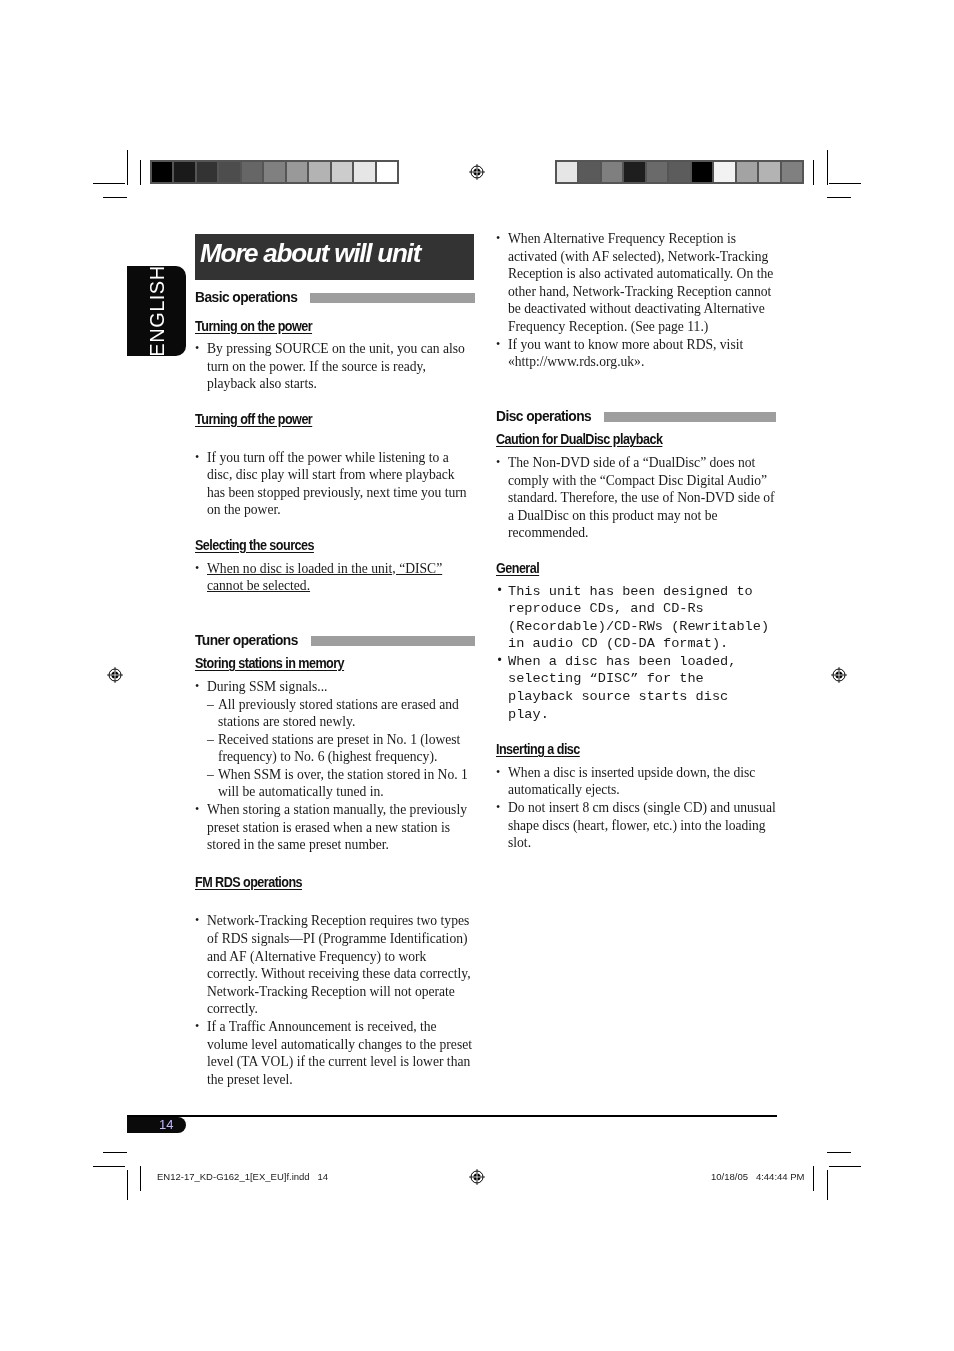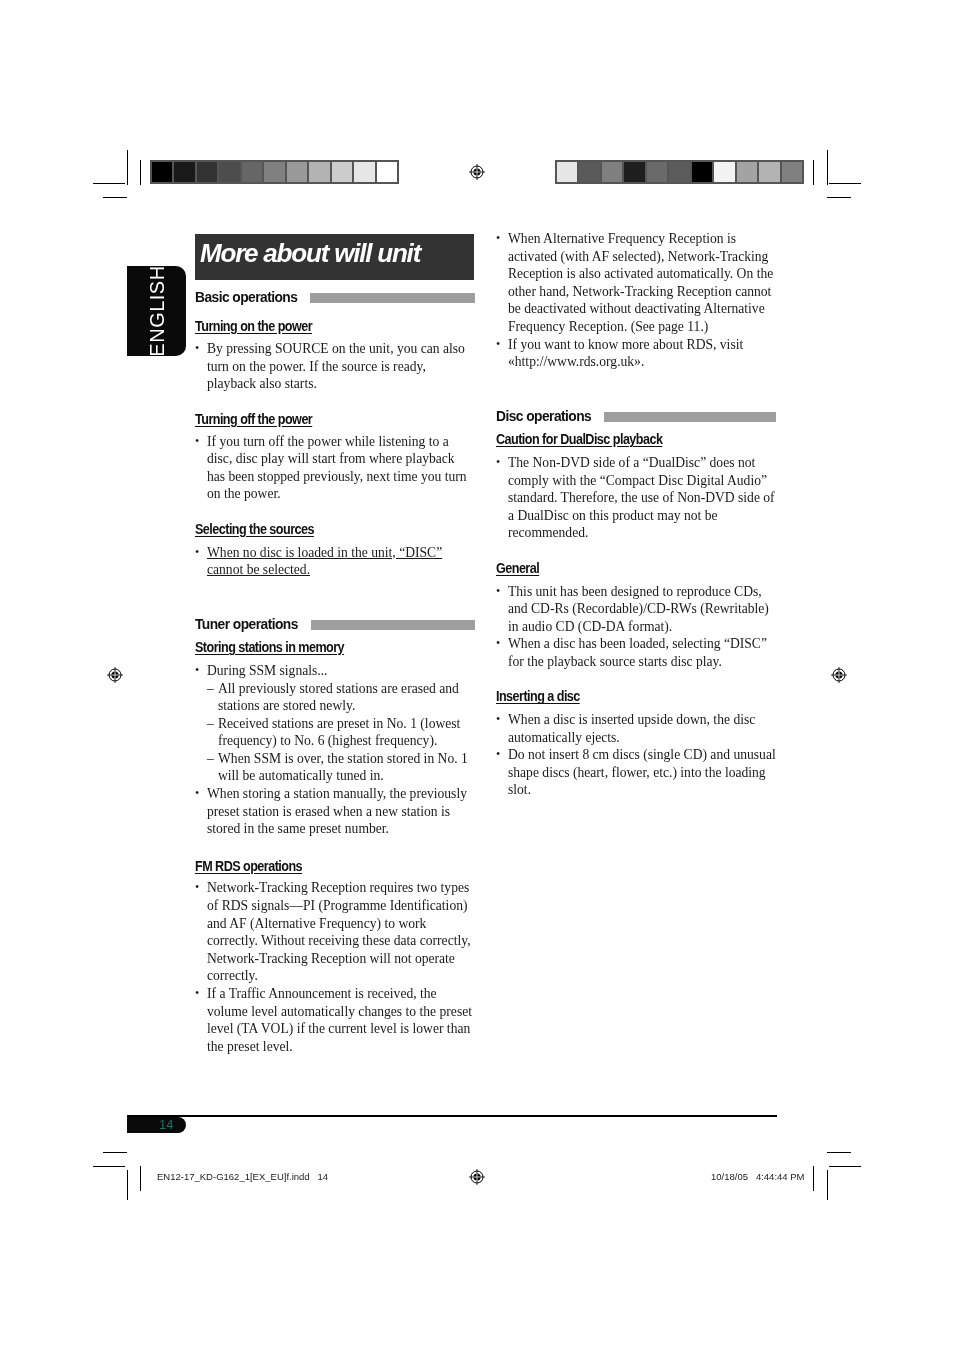--- a/index.html
+++ b/index.html
@@ -45,21 +45,21 @@
 
   ul.bullets { list-style: none; margin: 0; padding: 0; }
   ul.bullets > li { position: relative; padding-left: 12px; }
   ul.bullets > li::before { content: "•"; position: absolute; left: 0; top: 0; font-size: 12px; }
   ul.dashes { list-style: none; margin: 0; padding: 0; }
   ul.dashes > li { position: relative; padding-left: 11px; }
   ul.dashes > li::before { content: "–"; position: absolute; left: 0; top: 0; }
 
   
   .page-num { position: absolute; left: 127px; top: 1117px; width: 59px; height: 16px; background: #0a0a0a; border-radius: 0 9px 9px 0; }
-  .page-num span { position: absolute; left: 32px; top: 0px; color: #0f766e; font-family: "Liberation Sans", "DejaVu Sans", sans-serif; font-size: 13px; line-height: 16px; }
+  .page-num span { position: absolute; left: 32px; top: 0px; color: #c4b5fd; font-family: "Liberation Sans", "DejaVu Sans", sans-serif; font-size: 13px; line-height: 16px; }
   .footer-rule { position: absolute; left: 127px; top: 1115px; width: 650px; height: 2px; background: #000; }
   .slug { position: absolute; font-family: "Liberation Sans", "DejaVu Sans", sans-serif; font-size: 9.5px; color: #222; }
 </style>
 </head>
 <body>
 
 <div class="hline" style="left:93px; top:183px; width:32px;"></div>
 <div class="hline" style="left:103px; top:197px; width:24px;"></div>
 <div class="vline" style="left:127px; top:150px; height:35px;"></div>
 <div class="vline" style="left:140px; top:160px; height:25px;"></div>
@@ -156,21 +156,21 @@
   <div style="margin-top:12px;">
     <span class="sub-head">Turning on the power</span>
   </div>
   <ul class="bullets" style="margin-top:5px;">
     <li>By pressing SOURCE on the unit, you can also turn on the power. If the source is ready, playback also starts.</li>
   </ul>
 
   <div style="margin-top:18px;text-decoration:underline;">
     <span class="sub-head">Turning off the power</span>
   </div>
-  <ul class="bullets" style="margin-top:4px;">
+  <ul class="bullets" style="margin-top:20px;">
     <li>If you turn off the power while listening to a disc, disc play will start from where playback has been stopped previously, next time you turn on the power.</li>
   </ul>
 
   <div style="margin-top:18px;">
     <span class="sub-head">Selecting the sources</span>
   </div>
   <ul class="bullets" style="margin-top:5px;text-decoration:underline;">
     <li>When no disc is loaded in the unit, “DISC” cannot be selected.</li>
   </ul>
 
@@ -190,21 +190,21 @@
         <li>Received stations are preset in No. 1 (lowest frequency) to No. 6 (highest frequency).</li>
         <li>When SSM is over, the station stored in No. 1 will be automatically tuned in.</li>
       </ul>
     </li>
     <li>When storing a station manually, the previously preset station is erased when a new station is stored in the same preset number.</li>
   </ul>
 
   <div style="margin-top:20px;">
     <span class="sub-head">FM RDS operations</span>
   </div>
-  <ul class="bullets" style="margin-top:4px;">
+  <ul class="bullets" style="margin-top:21px;">
     <li>Network-Tracking Reception requires two types of RDS signals—PI (Programme Identification) and AF (Alternative Frequency) to work correctly. Without receiving these data correctly, Network-Tracking Reception will not operate correctly.</li>
     <li>If a Traffic Announcement is received, the volume level automatically changes to the preset level (TA VOL) if the current level is lower than the preset level.</li>
   </ul>
 </div>
 
 <div class="col col-right">
   <ul class="bullets">
     <li>When Alternative Frequency Reception is activated (with AF selected), Network-Tracking Reception is also activated automatically. On the other hand, Network-Tracking Reception cannot be deactivated without deactivating Alternative Frequency Reception. (See page 11.)</li>
     <li>If you want to know more about RDS, visit «http://www.rds.org.uk».</li>
   </ul>
@@ -217,21 +217,21 @@
   <div style="margin-top:7px;">
     <span class="sub-head">Caution for DualDisc playback</span>
   </div>
   <ul class="bullets" style="margin-top:5px;">
     <li>The Non-DVD side of a “DualDisc” does not comply with the “Compact Disc Digital Audio” standard. Therefore, the use of Non-DVD side of a DualDisc on this product may not be recommended.</li>
   </ul>
 
   <div style="margin-top:18px;">
     <span class="sub-head">General</span>
   </div>
-  <ul class="bullets" style="margin-top:5px;">
+  <ul class="bullets" style="margin-top:5px;font-family:Liberation Mono, monospace;">
     <li>This unit has been designed to reproduce CDs, and CD-Rs (Recordable)/CD-RWs (Rewritable) in audio CD (CD-DA format).</li>
     <li>When a disc has been loaded, selecting “DISC” for the playback source starts disc play.</li>
   </ul>
 
   <div style="margin-top:18px;">
     <span class="sub-head">Inserting a disc</span>
   </div>
   <ul class="bullets" style="margin-top:5px;">
     <li>When a disc is inserted upside down, the disc automatically ejects.</li>
     <li>Do not insert 8 cm discs (single CD) and unusual shape discs (heart, flower, etc.) into the loading slot.</li>

